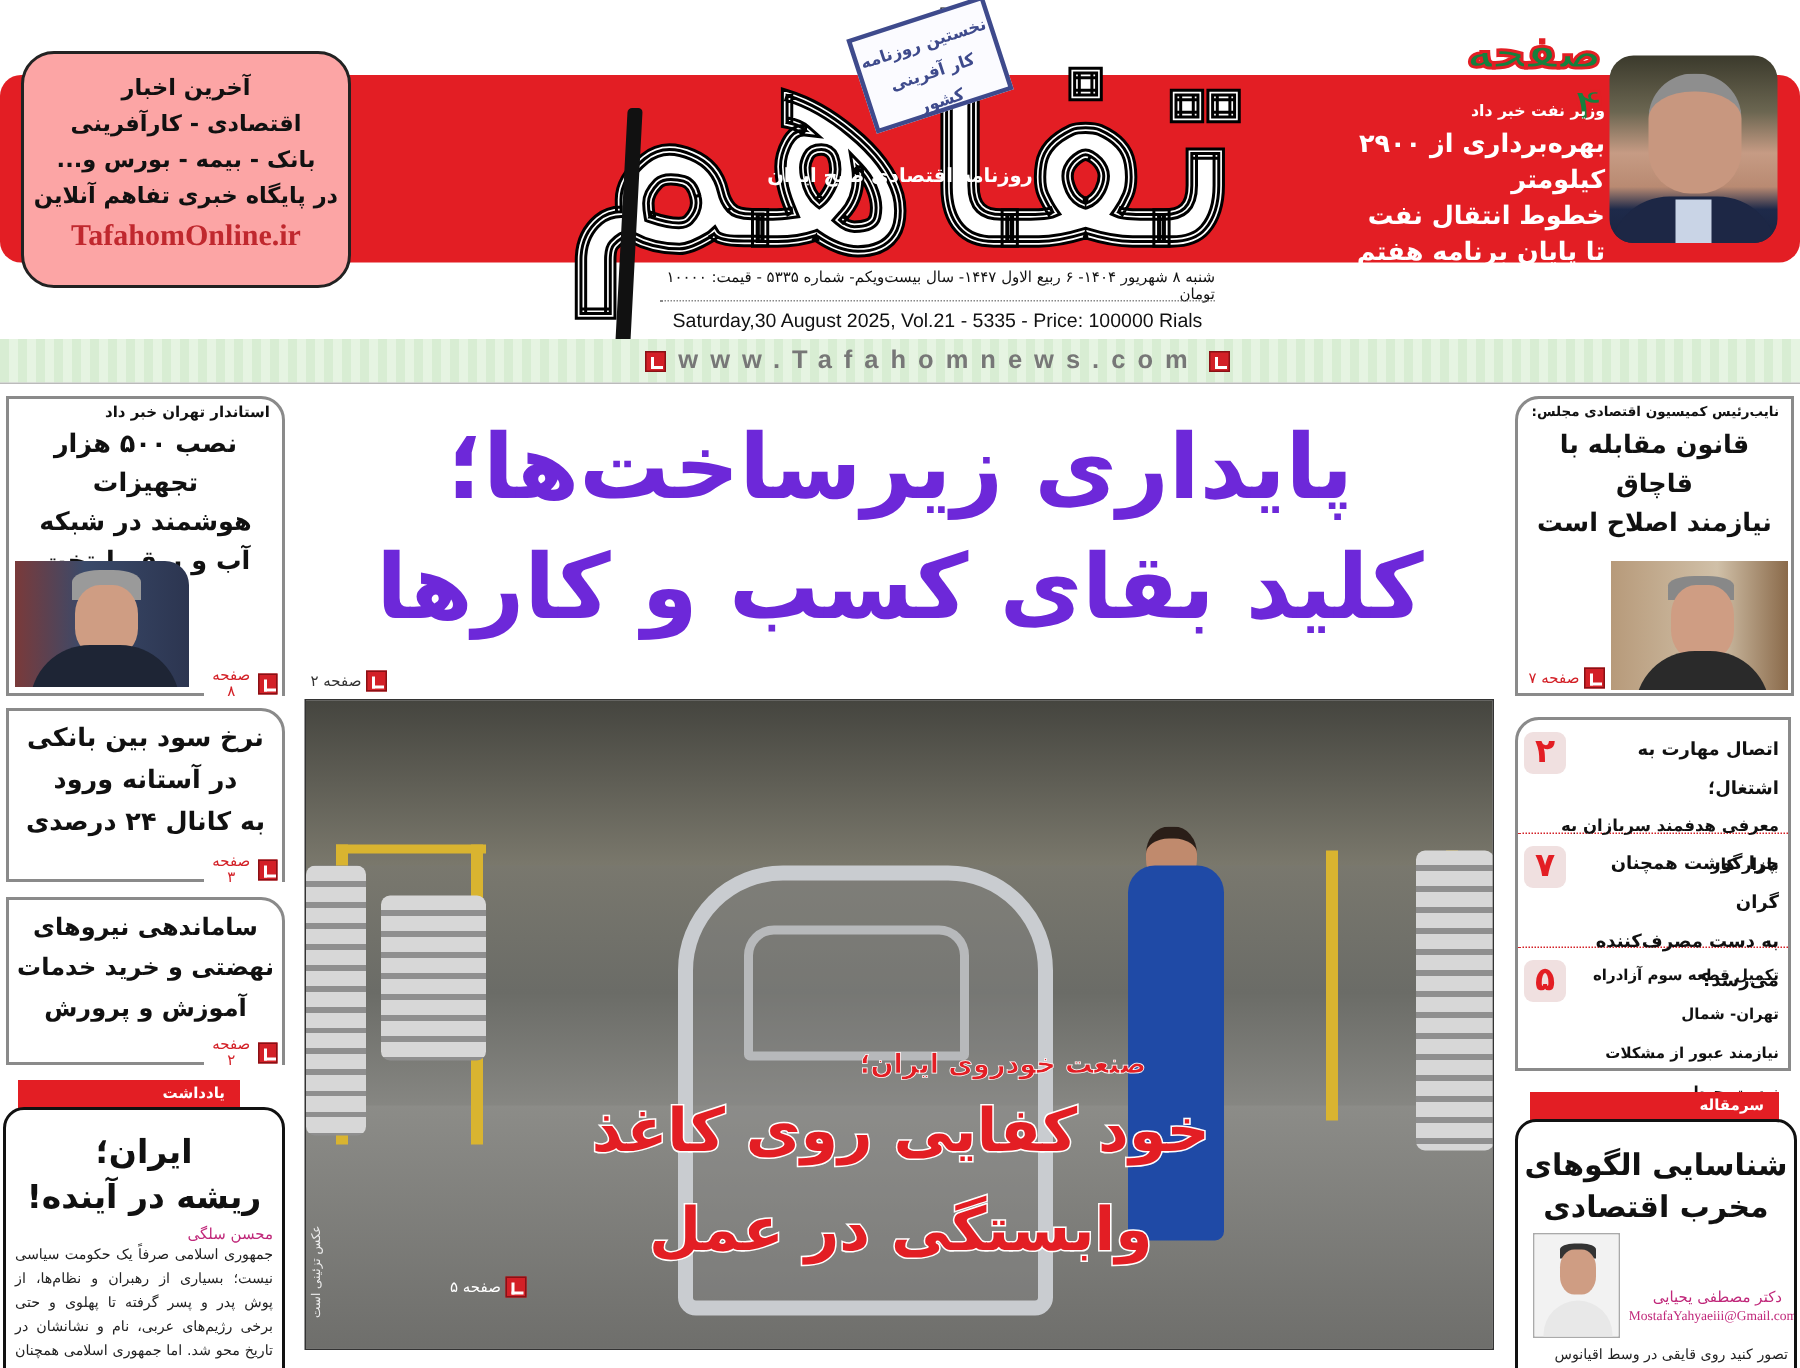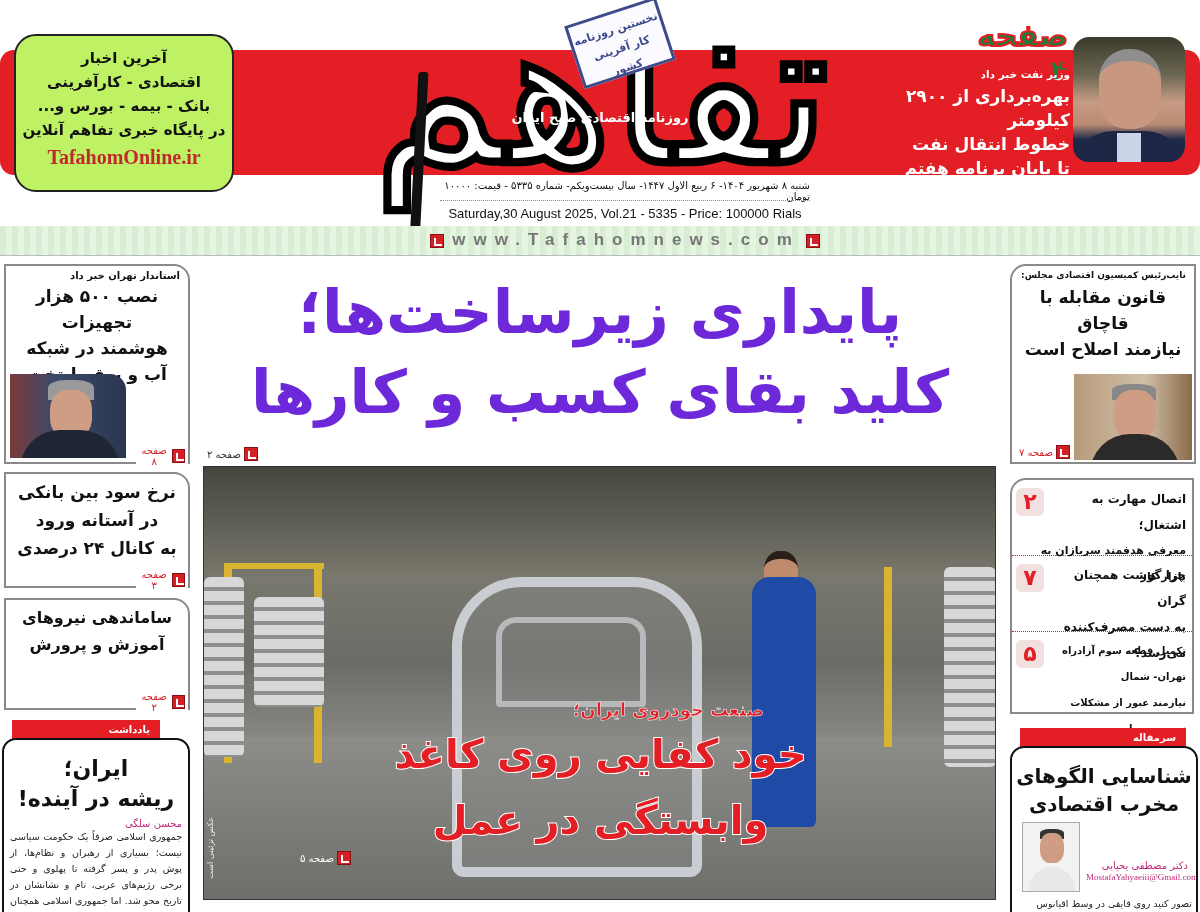--- a/index.html
+++ b/index.html
@@ -6,21 +6,21 @@
   html, body { width: 1200px; height: 912px; overflow: hidden; background: #ffffff; }
   body { position: relative; font-family: "DejaVu Sans", sans-serif; color: #111; }
 
   
   .red-band {
     position: absolute; left: 0; top: 50px; width: 1200px; height: 125px;
     background: #e31e24; border-radius: 14px;
   }
   .promo-box {
     position: absolute; left: 14px; top: 34px; width: 220px; height: 158px;
-    background: #bef264; border: 2px solid #222; border-radius: 22px;
+    background: #fca5a5; border: 2px solid #222; border-radius: 22px;
     text-align: center; padding-top: 10px;
   }
   .promo-box .line { font-size: 15px; font-weight: bold; line-height: 24px; color: #111; direction: rtl; }
   .promo-box .site { font-family: "Liberation Serif", serif; font-size: 20px; font-weight: bold; color: #c0282e; margin-top: 4px; }
 
   .logo {
     position: absolute; left: 410px; top: -8px; width: 420px; height: 240px;
   }
   .logo .glyph {
     position: absolute; left: 0; top: 0; width: 420px; height: 240px;
@@ -189,20 +189,21 @@
   <div class="hl" style="font-size:17px;line-height:28px;">در آستانه ورود</div>
   <div class="hl" style="font-size:17px;line-height:28px;">به کانال ۲۴ درصدی</div>
   <div class="page-ref" style="left:130px; top:94px;">
     <span class="arrow-badge"></span>
     <span>صفحه ۳</span>
   </div>
 </div>
 
 <div class="side-box" style="left:4px; top:598px; width:186px; height:112px;">
   <div class="hl" style="font-size:16px;line-height:27px;margin-top:4px;">ساماندهی نیروهای</div>
+  <div class="hl" style="font-size:16px;line-height:27px;">نهضتی و خرید خدمات</div>
   <div class="hl" style="font-size:16px;line-height:27px;">آموزش و پرورش</div>
   <div class="page-ref" style="left:130px; top:90px;">
     <span class="arrow-badge"></span>
     <span>صفحه ۲</span>
   </div>
 </div>
 
 <div class="op-tab" style="left:12px; top:720px; width:148px;">یادداشت</div>
 <div class="op-box" style="left:2px; top:738px; width:188px; height:180px;">
   <div class="hl" style="margin-top:14px;">ایران؛</div>

